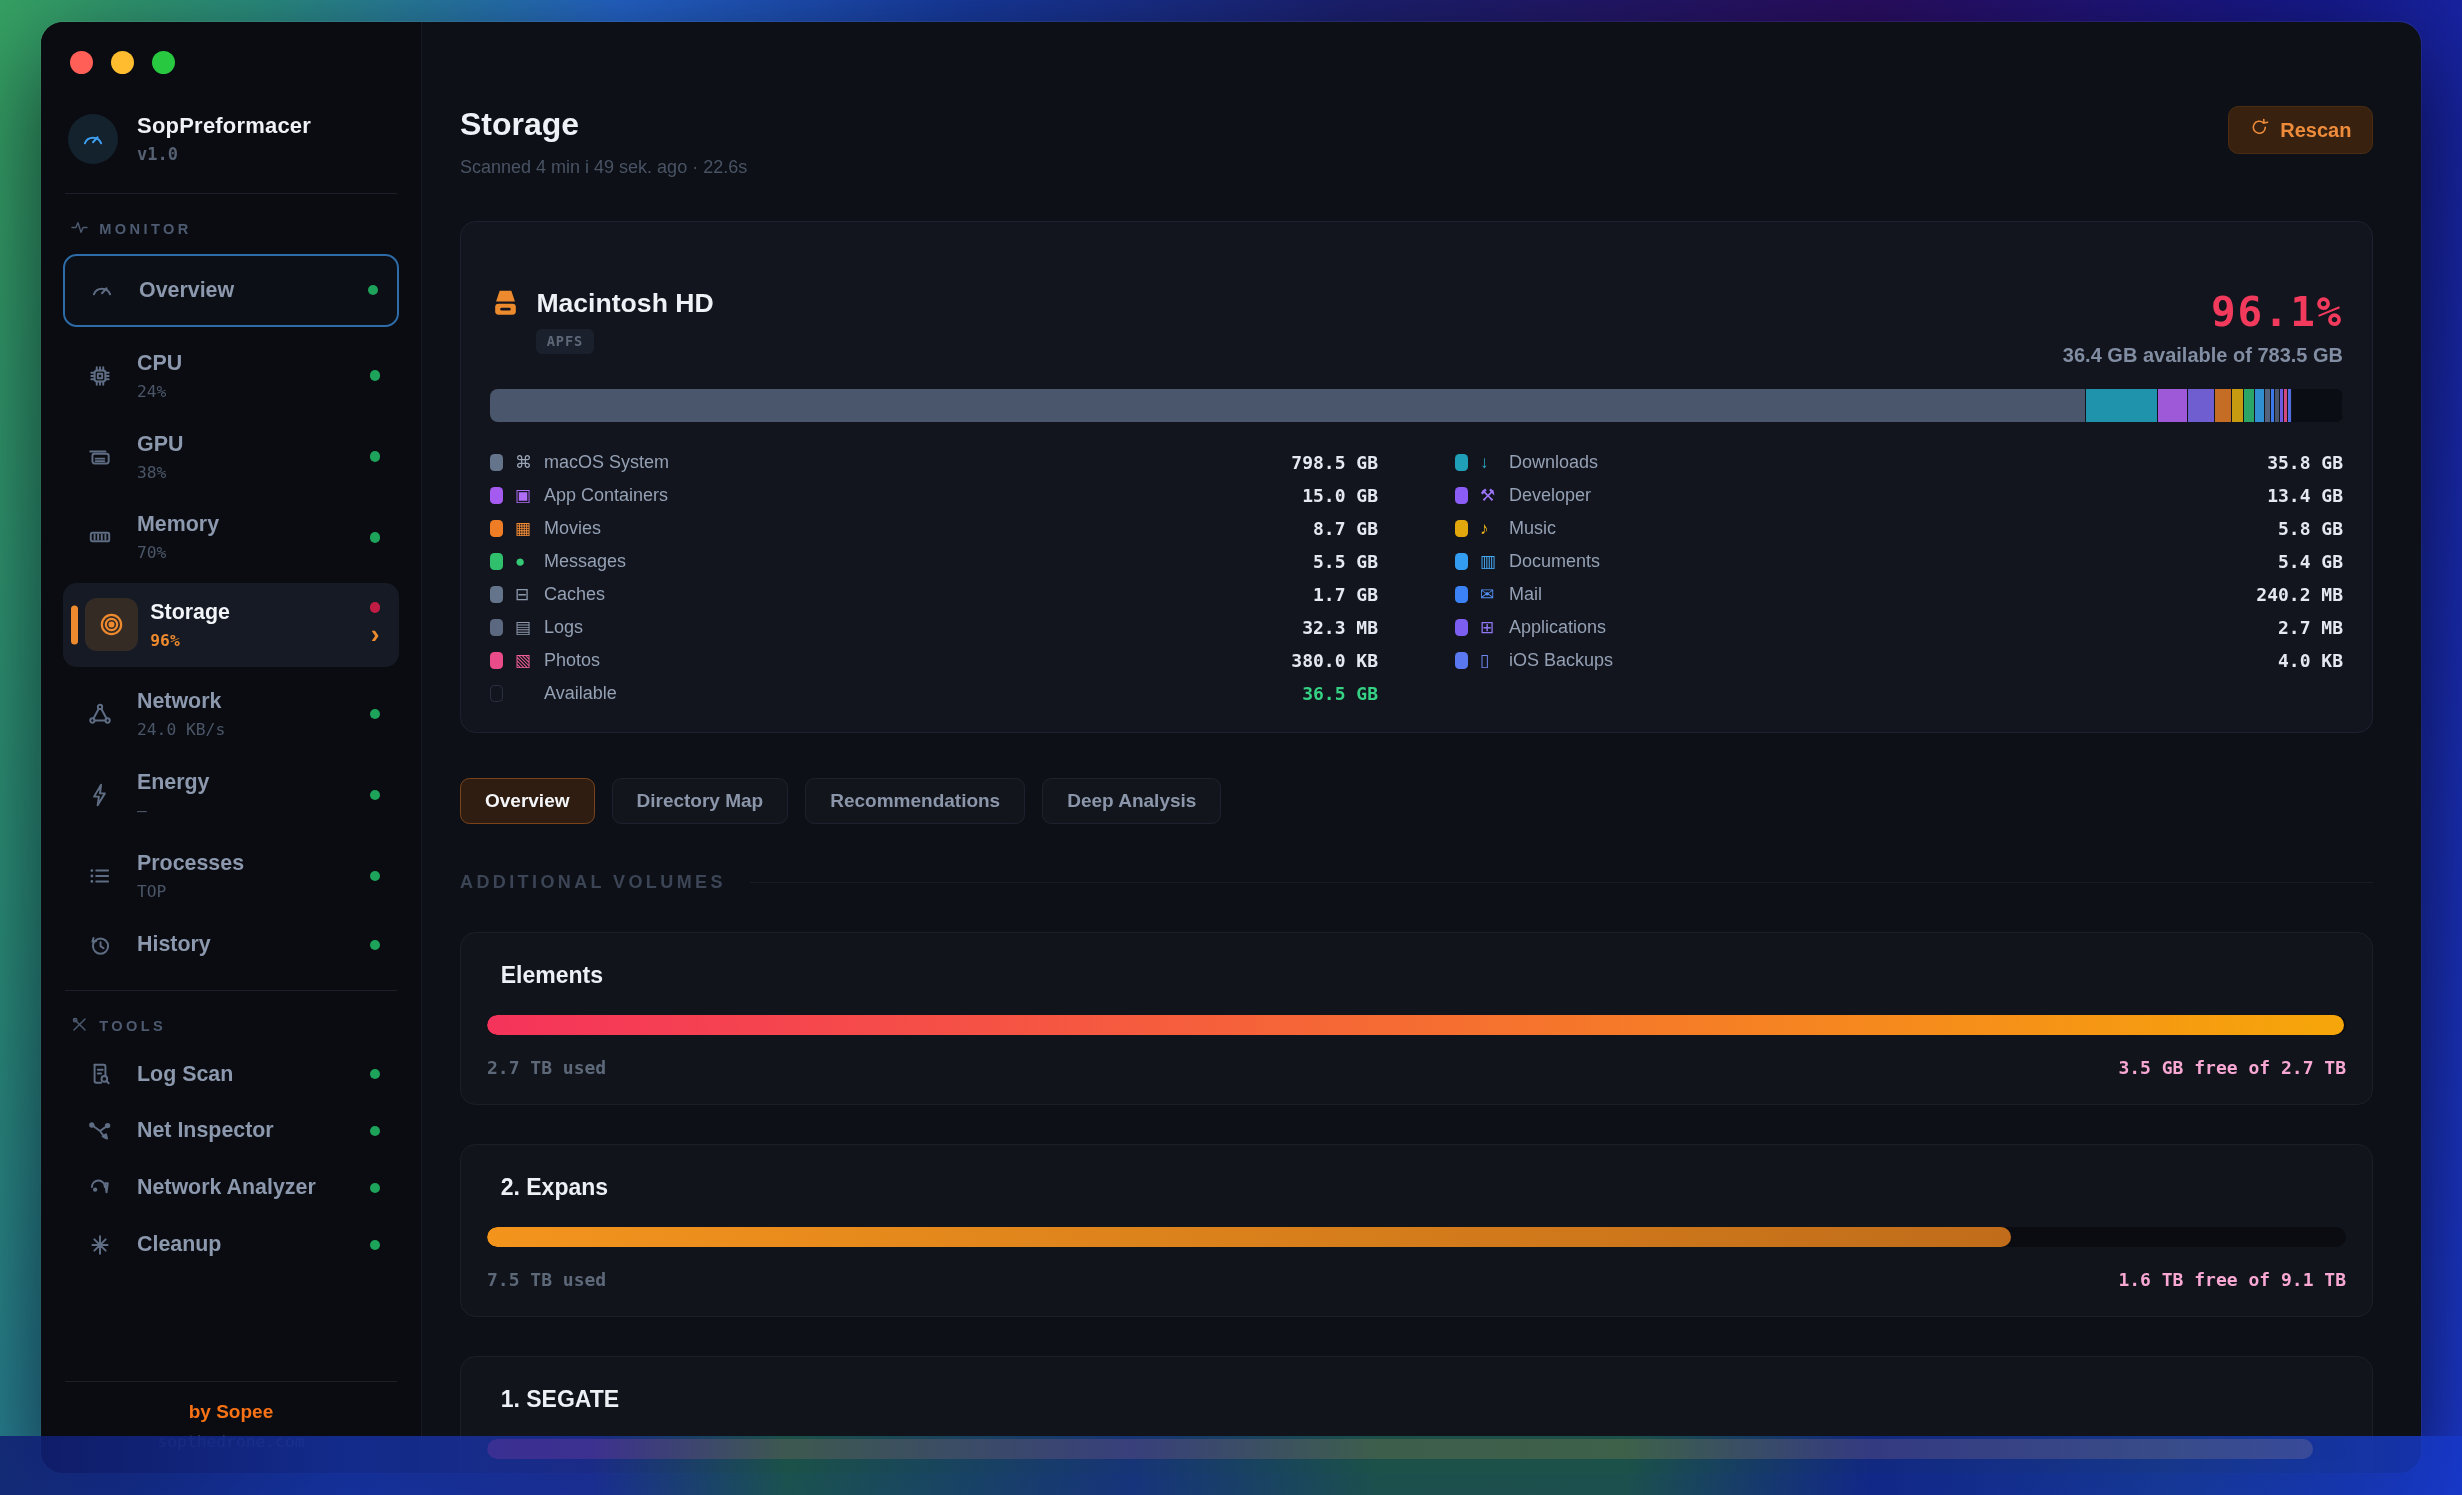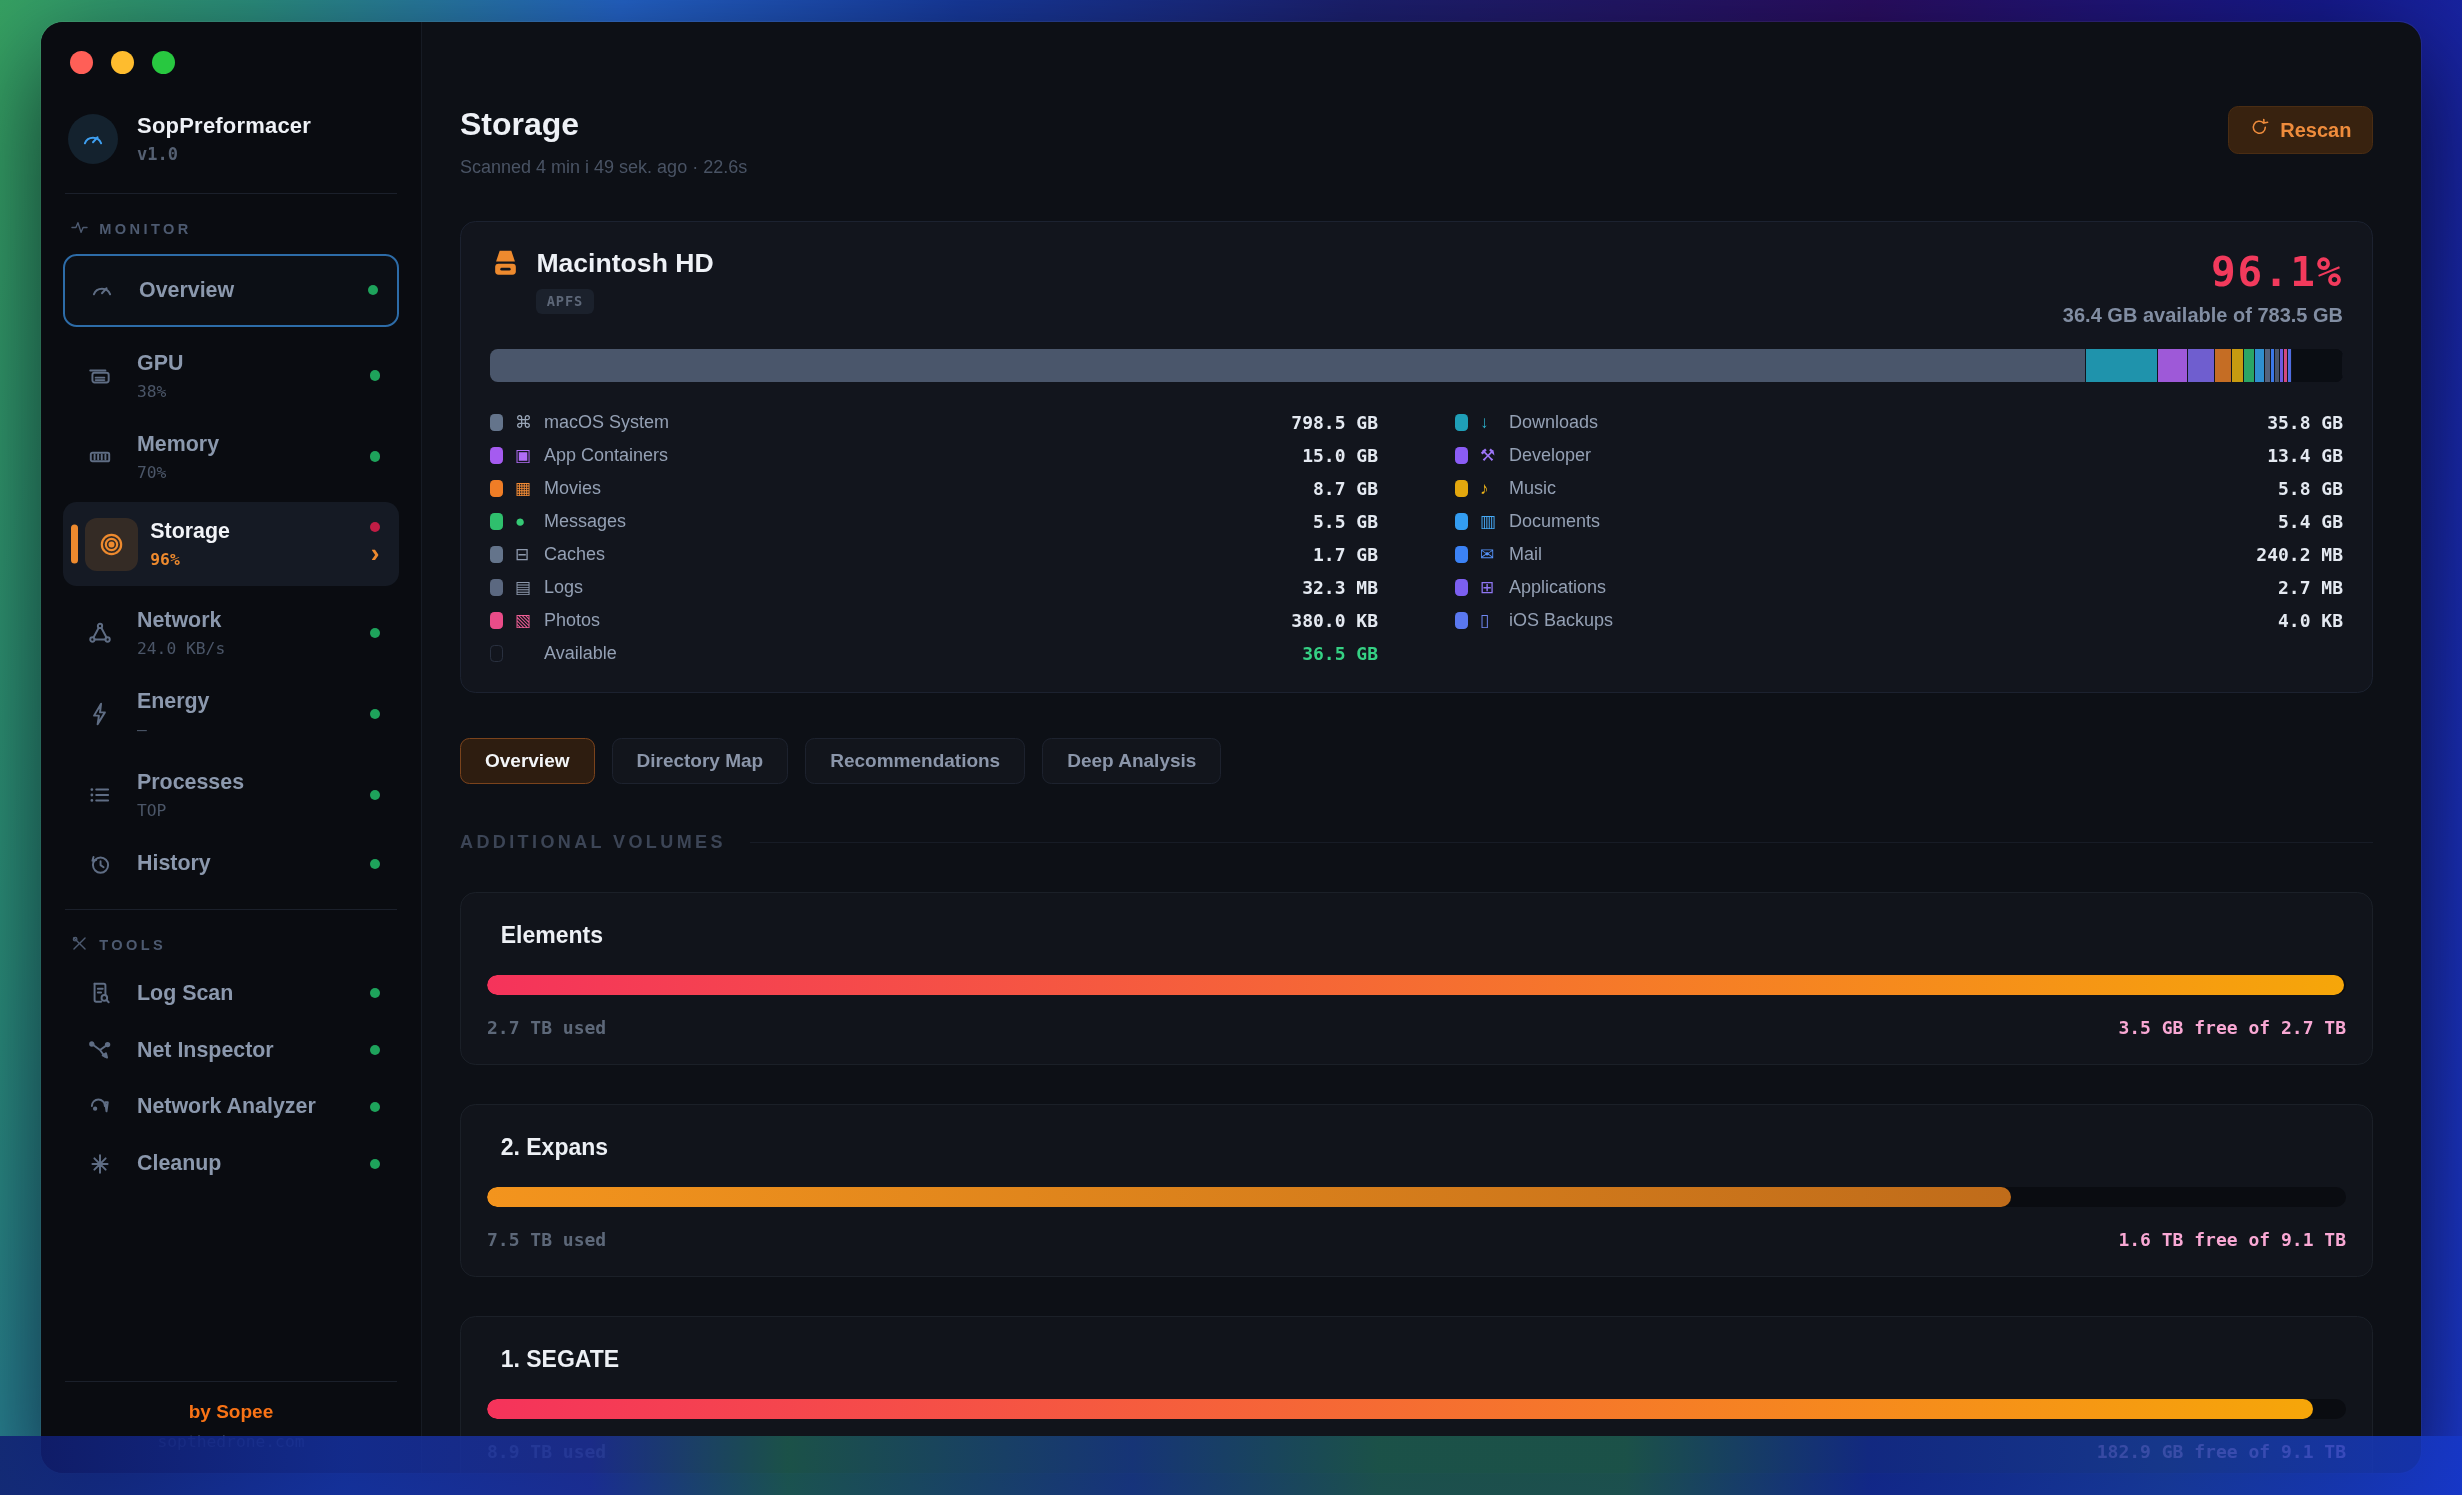--- a/index.html
+++ b/index.html
@@ -65,21 +65,21 @@
   .main{flex:1;padding:0 48px 0 38px;box-sizing:border-box;overflow:hidden;display:flex;flex-direction:column;}
   .main-header{display:flex;justify-content:space-between;align-items:flex-start;margin-top:84px;}
   .page-title{font-size:32px;font-weight:bold;color:#eef1f6;}
   .page-sub{font-size:18px;color:#495364;margin-top:13.7px;}
   .rescan-btn{display:flex;align-items:center;gap:10.3px;background:#38220f;border:0.9px solid #4a2d13;
     color:#ef8c3c;font-size:20px;font-weight:bold;border-radius:10.3px;padding:10.3px 20.6px;cursor:pointer;
     font-family:"Liberation Sans",sans-serif;}
   .rescan-btn svg{width:20.6px;height:20.6px;}
 
   .hd-card{background:#12151d;border:0.9px solid #1c2230;border-radius:15.4px;margin-top:43px;padding:26px 29px 22px;}
-  .hd-top{display:flex;justify-content:space-between;}
+  .hd-top{display:flex;justify-content:space-between;margin-top:40px;}
   .hd-id{display:flex;gap:15.4px;}
   .disk-icon{color:#ee8a2e;}
   .disk-icon svg{width:31px;height:34px;}
   .hd-name{font-size:26.6px;font-weight:bold;color:#eef1f6;}
   .fs-badge{display:inline-block;background:#1b212c;color:#5d6activ778;color:#5d6778;font-size:13.7px;
     font-weight:bold;letter-spacing:0.9px;border-radius:6px;padding:4.3px 10.3px;margin-top:10.3px;}
   .hd-right{text-align:right;}
   .hd-pct{font-size:41px;font-weight:bold;color:#f23a5c;letter-spacing:1.7px;}
   .hd-avail{font-size:20px;color:#818da2;font-weight:bold;margin-top:8.6px;}
   .hd-bar{display:flex;height:33px;border-radius:7.7px;overflow:hidden;margin:22px 0 24px;background:#0a0d13;}
@@ -154,20 +154,36 @@
       <span class="nav-label" style="display:block">Overview</span>
 
     </span>
     <span class="nav-right">
       <span class="dot green"></span>
     </span>
   </div>
         <div class="nav-item">
     <span class="nav-icon">
             <svg viewBox="0 0 24 24" stroke="currentColor" stroke-width="1.8" fill="none" stroke-linecap="round" stroke-linejoin="round">
+              <rect x="7" y="7" width="10" height="10" rx="2"></rect>
+              <rect x="10" y="10" width="4" height="4"></rect>
+              <path d="M9 7V4M12 7V4M15 7V4M9 20v-3M12 20v-3M15 20v-3M7 9H4M7 12H4M7 15H4M20 9h-3M20 12h-3M20 15h-3"></path>
+            </svg>
+          </span>
+    <span class="nav-text">
+      <span class="nav-label" style="display:block">CPU</span>
+      <span class="nav-sub mono" style="display:block">24%</span>
+    </span>
+    <span class="nav-right">
+      <span class="dot green"></span>
+    </span>
+  </div>
+        <div class="nav-item">
+    <span class="nav-icon">
+            <svg viewBox="0 0 24 24" stroke="currentColor" stroke-width="1.8" fill="none" stroke-linecap="round" stroke-linejoin="round">
               <rect x="5" y="9" width="15" height="9" rx="2"></rect>
               <path d="M3 7h14M8 13.5h8"></path>
               <path d="M8 15.8h8"></path>
             </svg>
           </span>
     <span class="nav-text">
       <span class="nav-label" style="display:block">GPU</span>
       <span class="nav-sub mono" style="display:block">38%</span>
     </span>
     <span class="nav-right">

